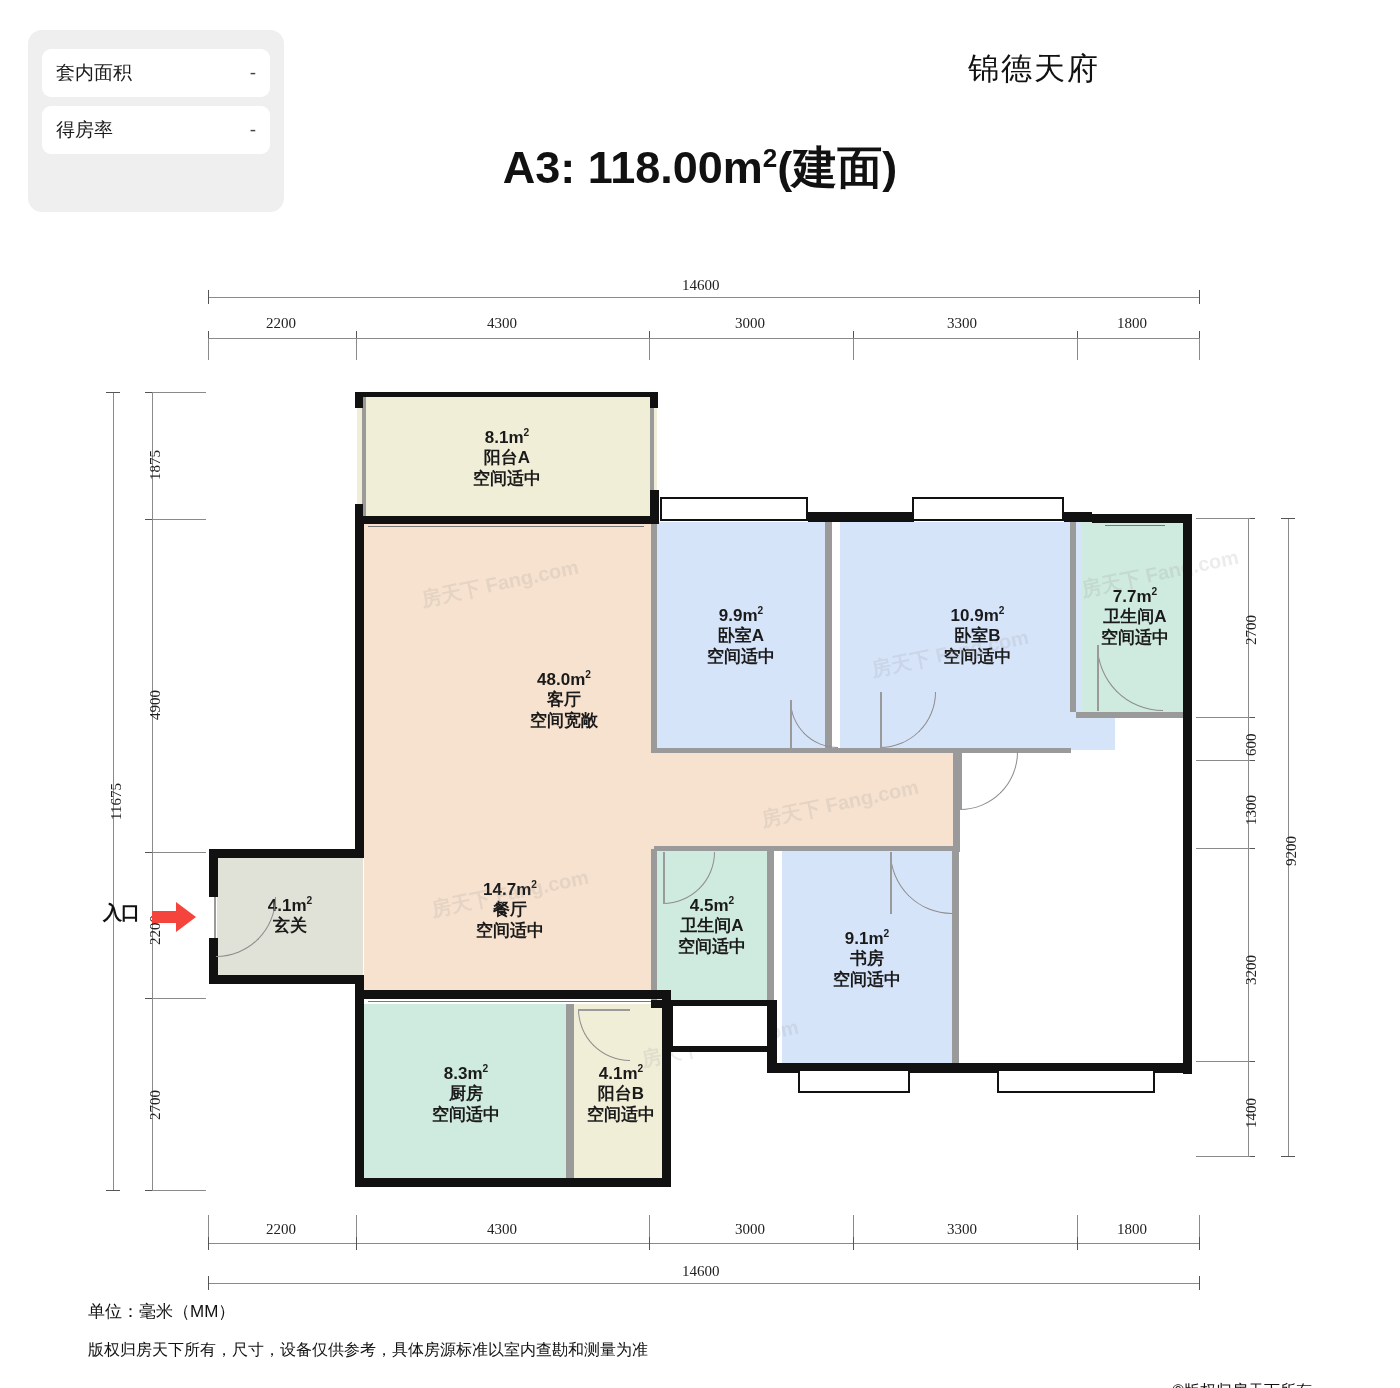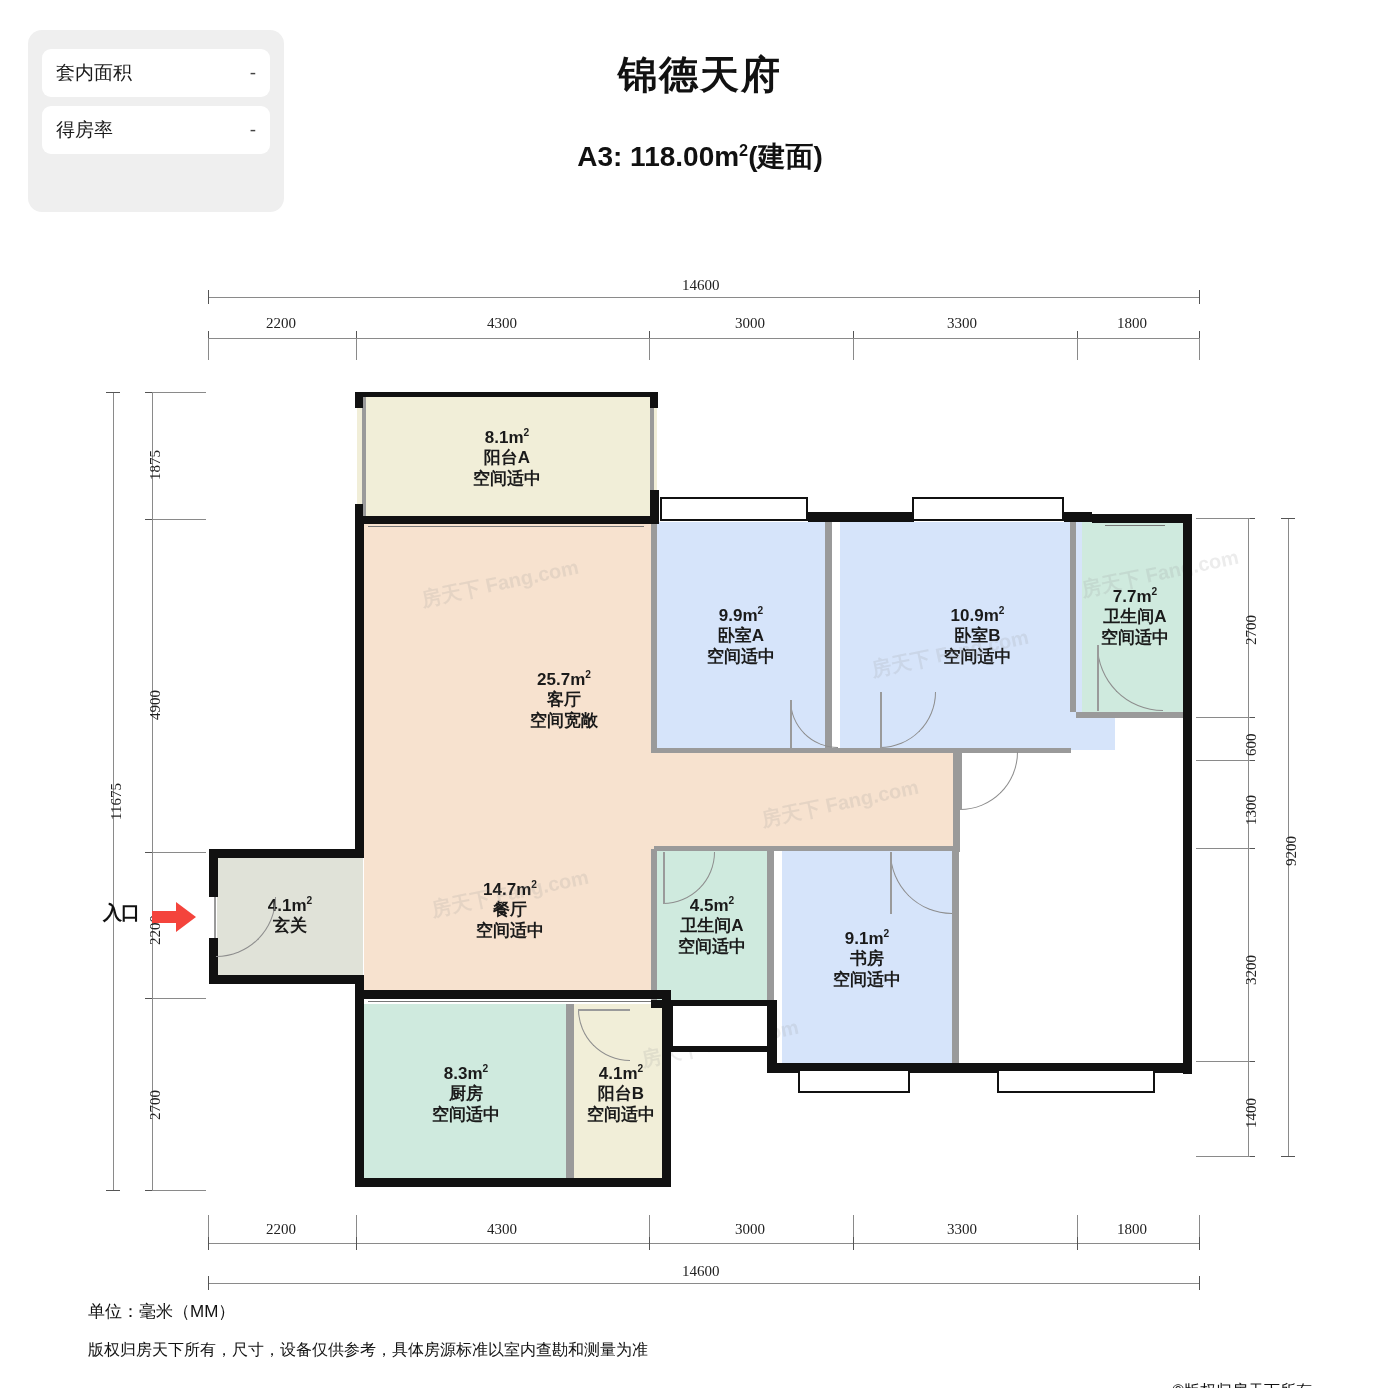--- a/index.html
+++ b/index.html
@@ -38,28 +38,28 @@
     margin-top: 9px;
     display: flex; align-items: center; justify-content: space-between;
     padding: 0 14px;
   }
   .eval-row .k { font-size: 19px; color: #1a1a1a; }
   .eval-row .v { font-size: 19px; color: #444; }
 
   
   #title-main {
     position: absolute; left: 300px; top: 48px; width: 800px;
-    text-align: center;
-    font-size: 39px; font-weight: bold; color: #111;
+    text-align: right;
+    font-size: 31px; font-weight: normal; color: #111;
     letter-spacing: 2px;
   }
   #title-sub {
     position: absolute; left: 300px; top: 138px; width: 800px;
     text-align: center;
-    font-size: 28px; font-weight: bold; color: #111;
+    font-size: 45px; font-weight: bold; color: #111;
   }
   #title-sub sup { font-size: 0.58em; vertical-align: super; }
 
   
   .dimline { position: absolute; background: #8a8a8a; }
   .dimline.h { height: 1px; }
   .dimline.v { width: 1px; }
   .tick { position: absolute; background: #555; }
   .tick.v { width: 1px; }
   .tick.h { height: 1px; }
@@ -274,21 +274,21 @@
       <div class="area"><span>8.1m</span><sup>2</sup></div>
       <div class="rname">阳台A</div>
       <div class="rdesc">空间适中</div>
     </div>
 
     <div style="position:absolute; left:364px; top:522px; width:290px; height:468px; background:#f7e2cf;"></div>
 
     <div style="position:absolute; left:654px; top:752px; width:300px; height:97px; background:#f7e2cf;"></div>
 
     <div class="room" style="left:454px; top:655px; width:220px; height:90px; background:transparent;">
-      <div class="area"><span>25.7m</span><sup>2</sup></div>
+      <div class="area"><span>48.0m</span><sup>2</sup></div>
       <div class="rname">客厅</div>
       <div class="rdesc">空间宽敞</div>
     </div>
 
     <div class="room" style="left:400px; top:865px; width:220px; height:90px; background:transparent;">
       <div class="area"><span>14.7m</span><sup>2</sup></div>
       <div class="rname">餐厅</div>
       <div class="rdesc">空间适中</div>
     </div>
 

